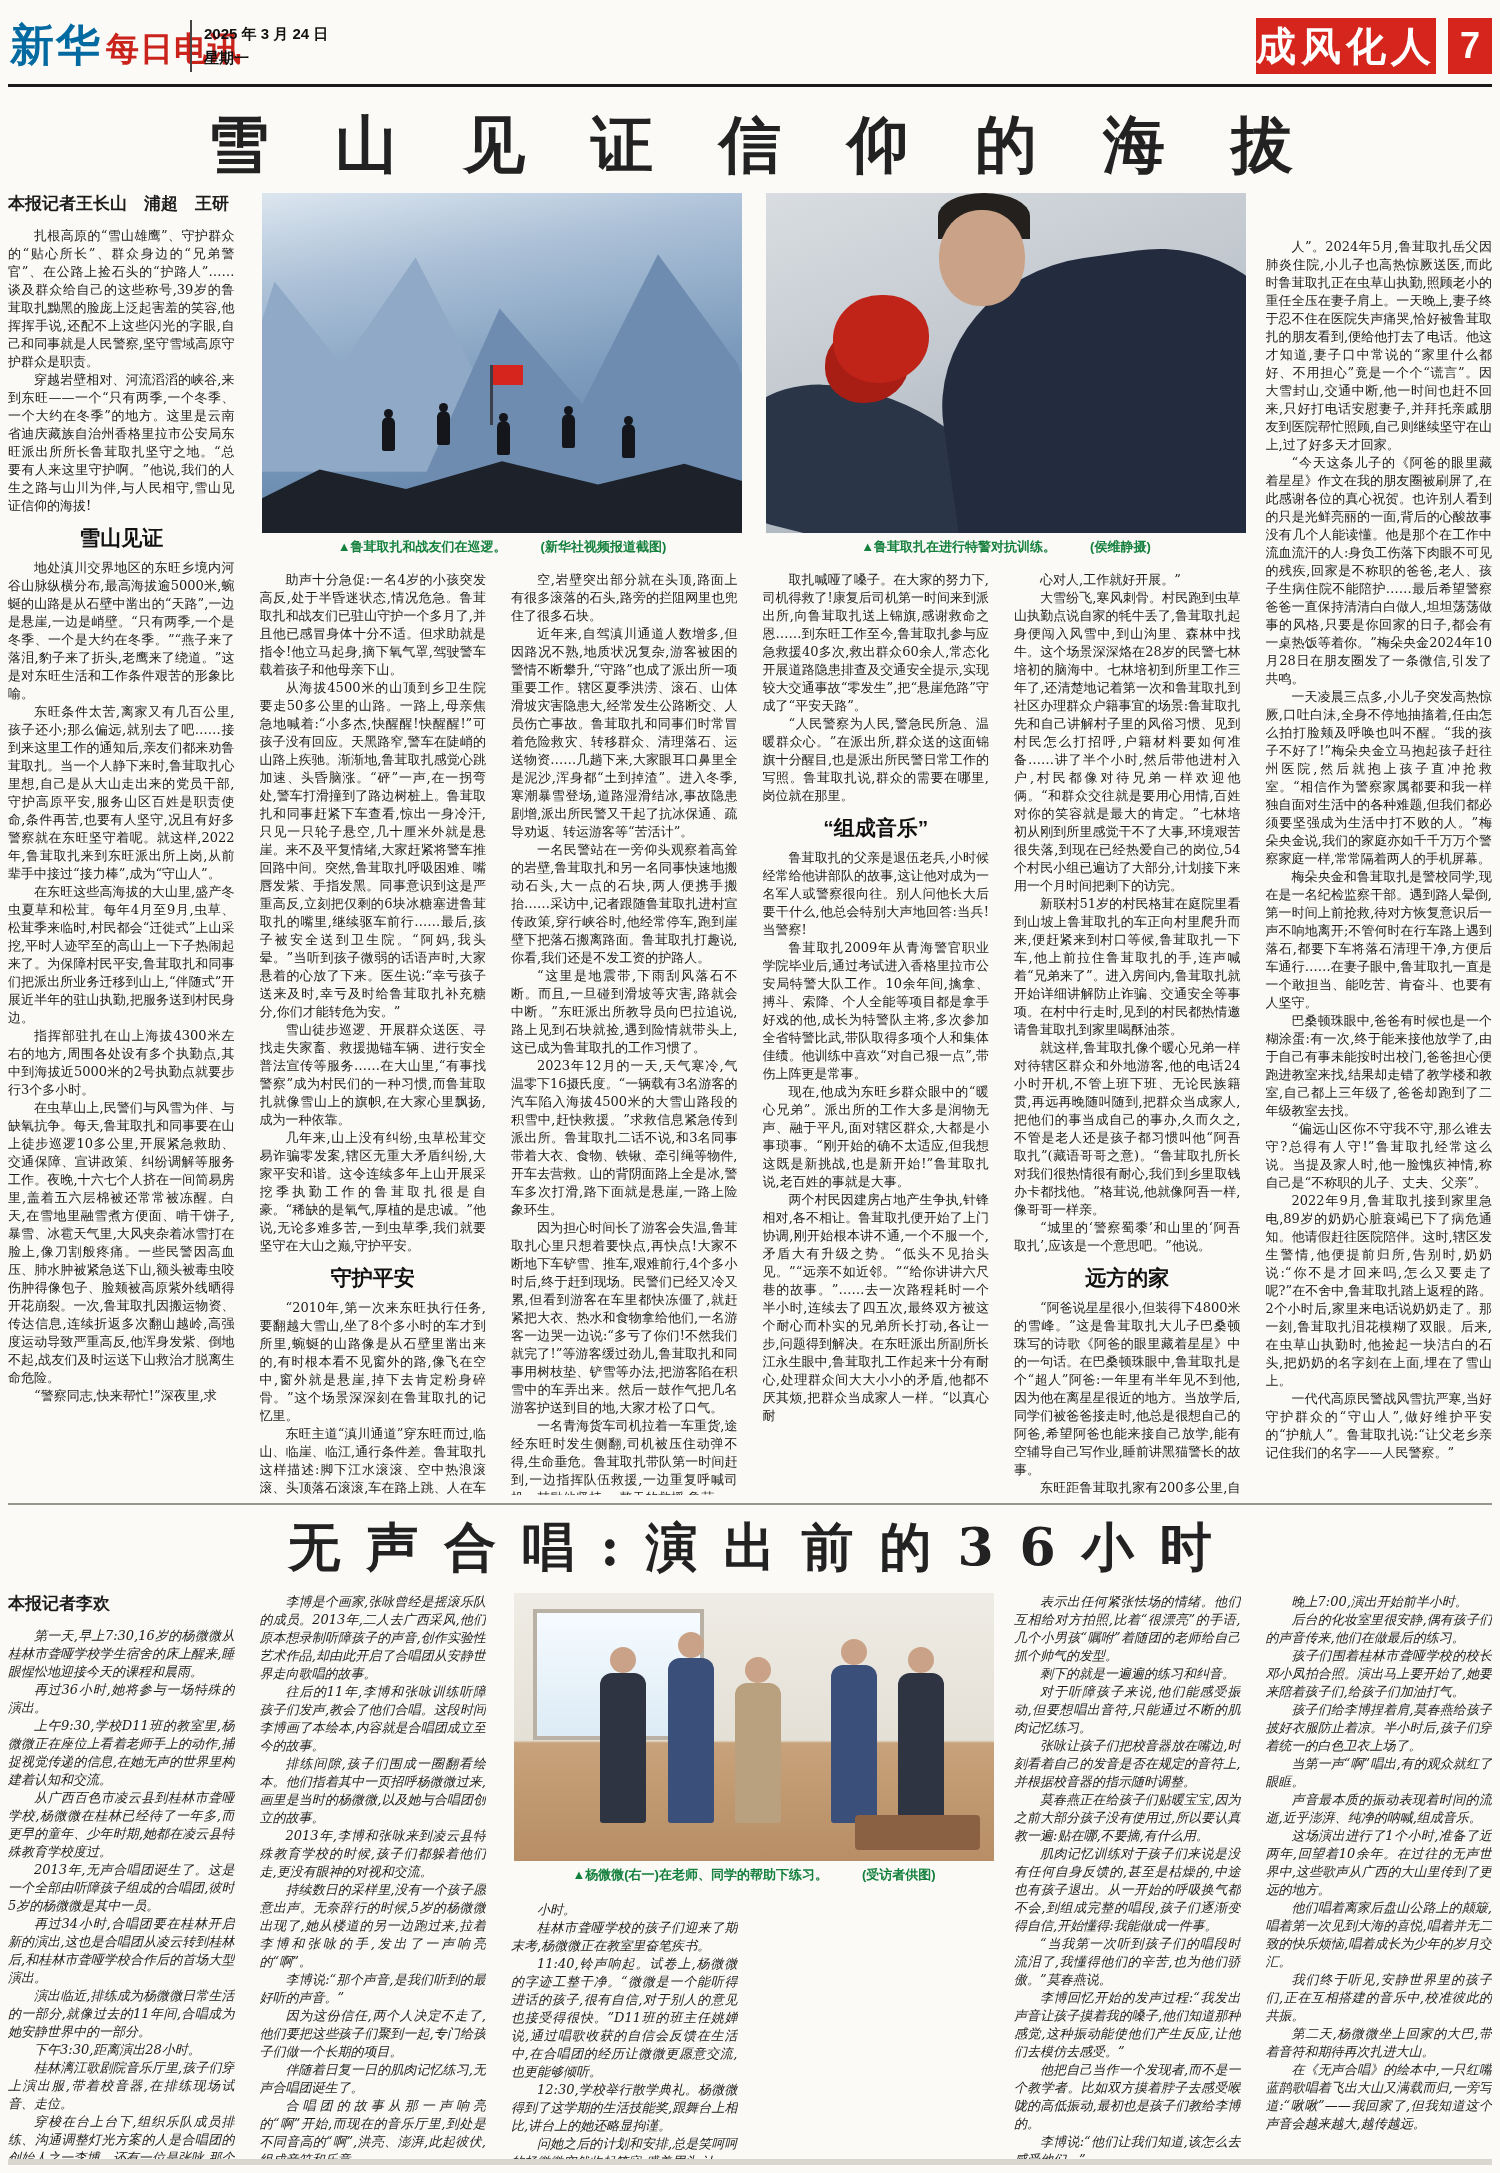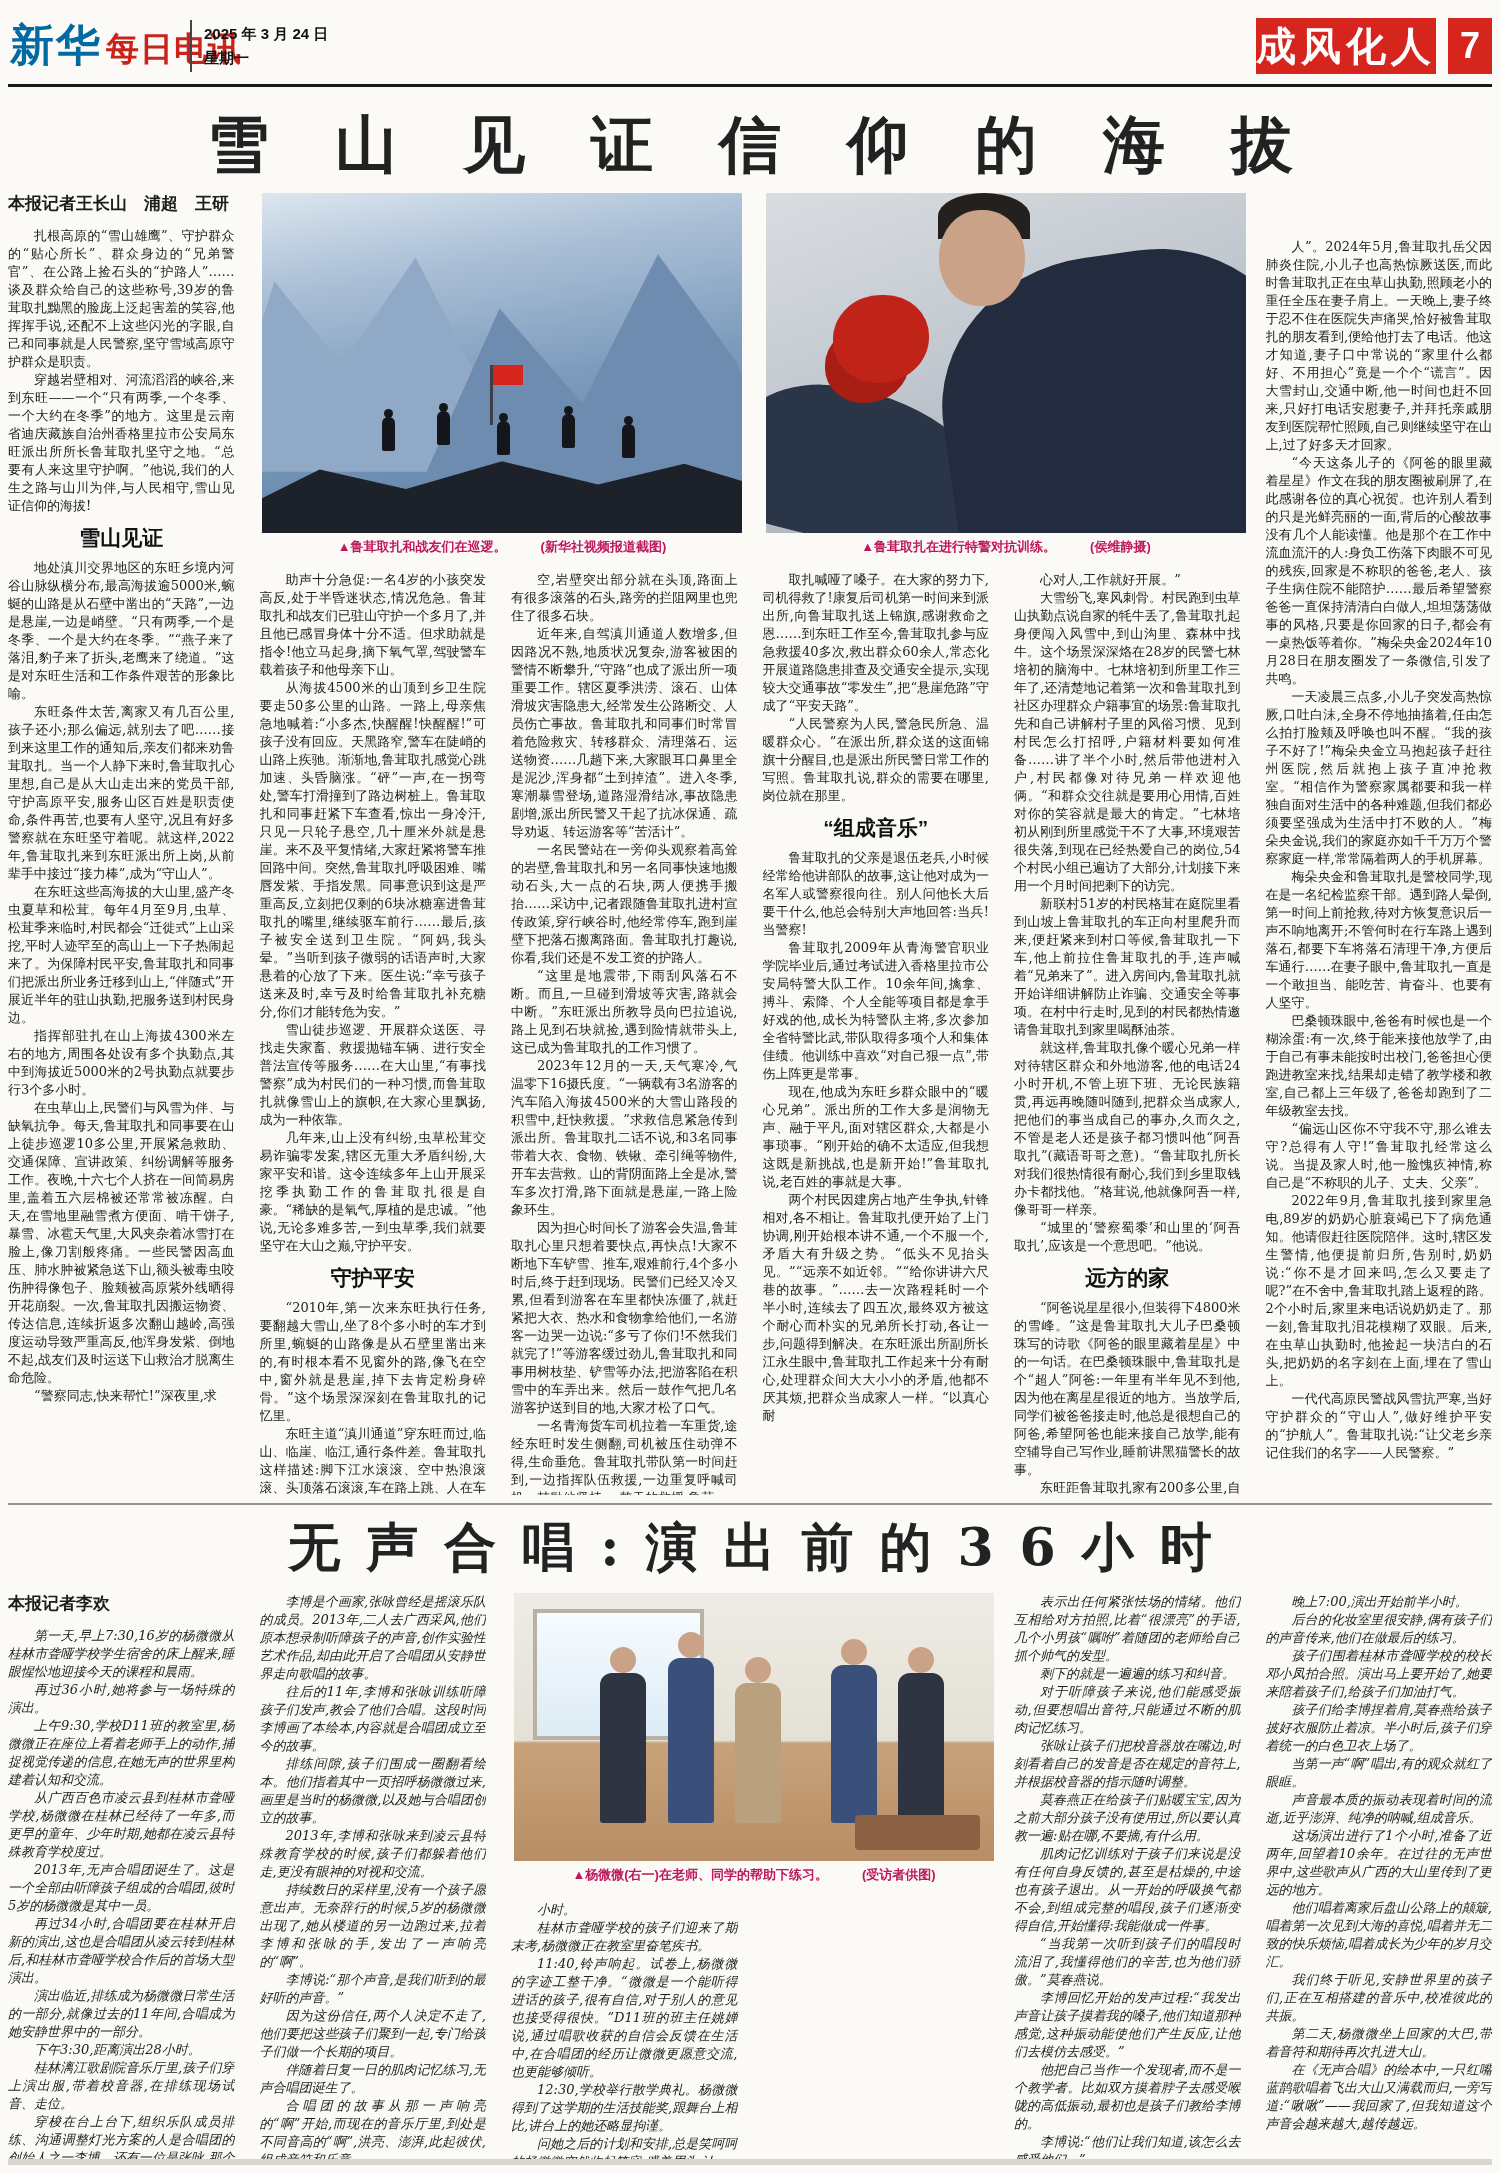--- a/index.html
+++ b/index.html
@@ -33,21 +33,21 @@
   .col{overflow:hidden;font-size:13px;line-height:18px;text-align:justify;}
   .col p{margin:0;text-indent:2em;}
   .sec-h{font-family:"Liberation Sans",sans-serif;font-weight:bold;font-size:21px;text-align:center;margin:14px 0 12px 0;color:#111;}
   .byline{font-family:Liberation Sans, sans-serif;font-weight:bold;font-size:17px;margin:2px 0 14px 0;text-indent:0;}
   .italicbody .col p{font-style:italic;}
 
   
   figure{margin:0;position:absolute;}
   .ph{position:relative;overflow:hidden;width:100%;}
   .cap{display:flex;justify-content:center;gap:34px;font-family:"Liberation Sans",sans-serif;
-       font-size:13px;font-weight:bold;color:#be185d;margin-top:5px;white-space:nowrap;}
+       font-size:13px;font-weight:bold;color:#15803d;margin-top:5px;white-space:nowrap;}
   
   .p1bg{position:absolute;inset:0;background:linear-gradient(170deg,#dce6ef 0%,#aec2d8 22%,#7d9cbd 55%,#54779e 100%);}
   .p1m1{position:absolute;left:-10%;top:12%;width:70%;height:70%;background:#8fa9c6;clip-path:polygon(0 100%,18% 20%,38% 55%,60% 10%,80% 65%,100% 100%);}
   .p1m2{position:absolute;right:-8%;top:6%;width:75%;height:80%;background:#6d8cb0;clip-path:polygon(0 100%,22% 35%,45% 70%,66% 15%,88% 55%,100% 100%);}
   .p1ridge{position:absolute;left:0;bottom:0;width:100%;height:34%;background:#1d2129;clip-path:polygon(0 70%,12% 45%,30% 62%,50% 38%,70% 58%,88% 40%,100% 55%,100% 100%,0 100%);}
   .p1fig{position:absolute;bottom:24%;width:13px;height:34px;background:#14161c;border-radius:6px 6px 2px 2px;}
   .p1fig::before{content:"";position:absolute;top:-8px;left:2px;width:9px;height:9px;border-radius:50%;background:#14161c;}
   .p1flag{position:absolute;width:3px;height:60px;background:#3a3f4a;}
   .p1flag::before{content:"";position:absolute;left:3px;top:0;width:30px;height:20px;background:#d6251d;}
   

